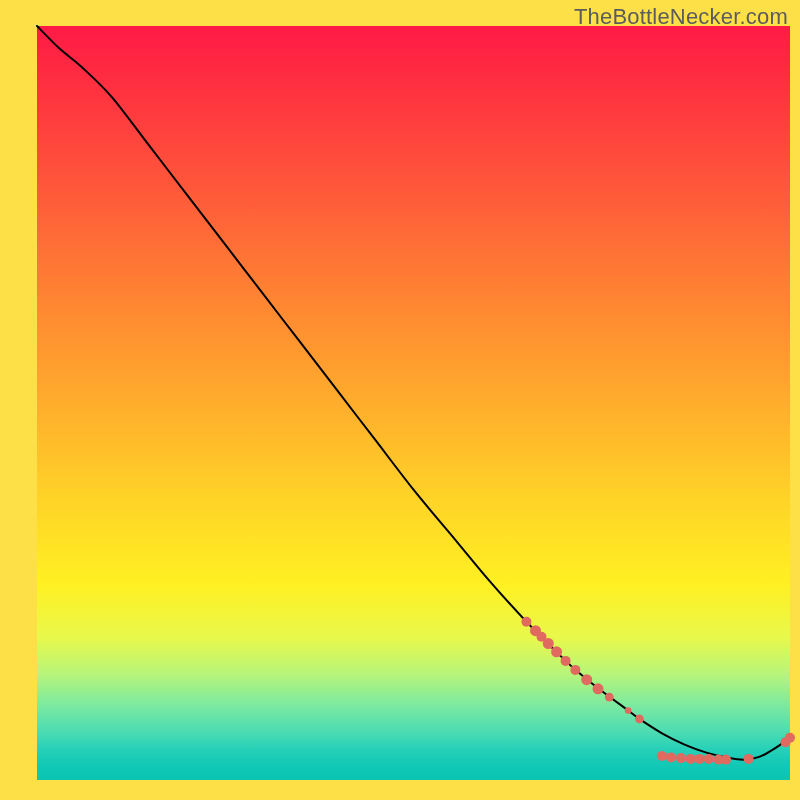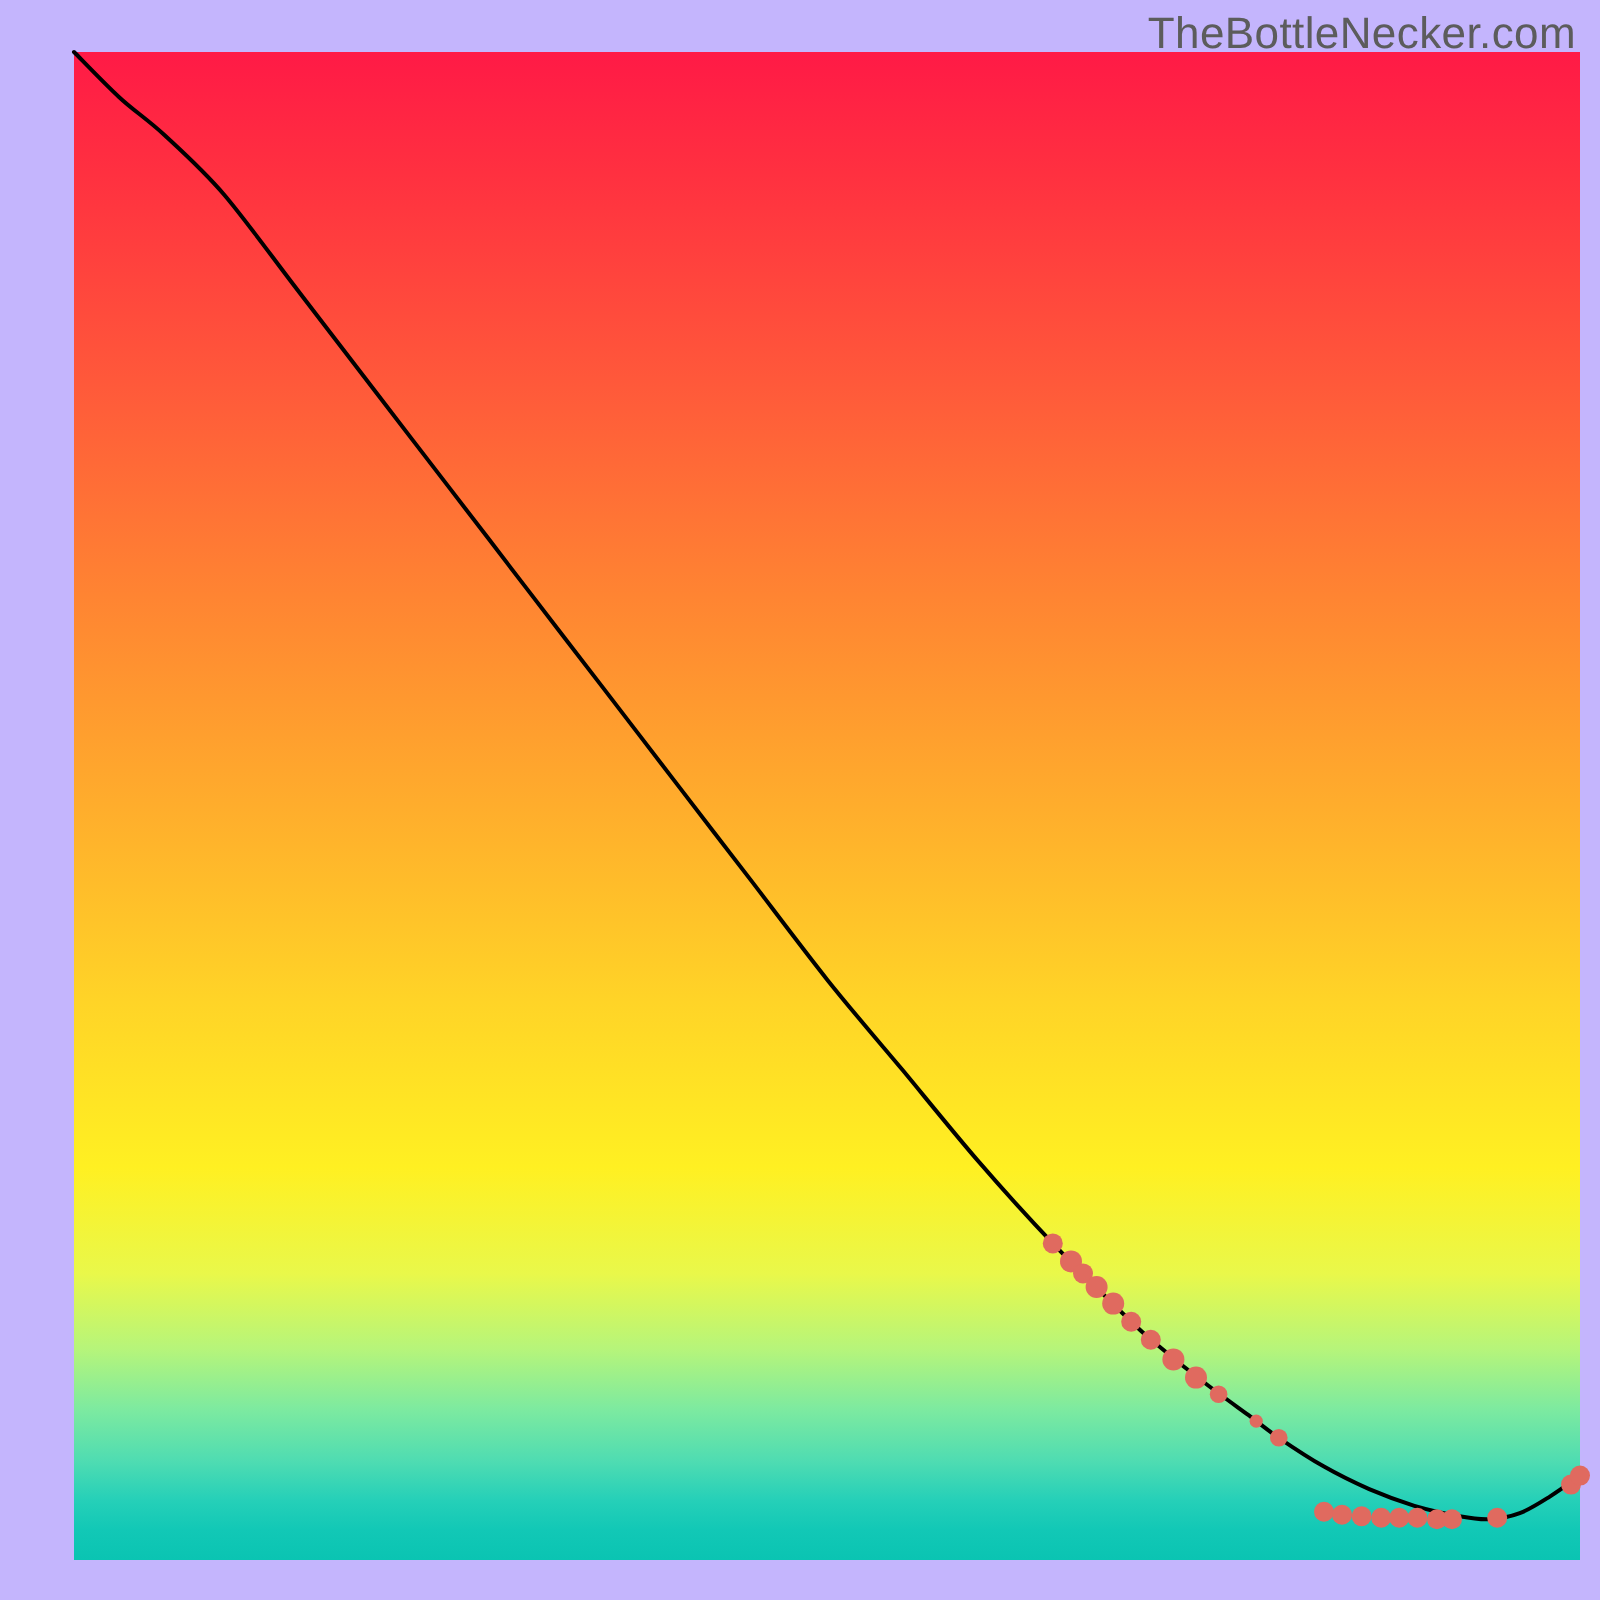--- a/index.html
+++ b/index.html
@@ -8,21 +8,21 @@
     width: 800px;
     height: 800px;
     background: #000;
     overflow: hidden;
     font-family: Arial, Helvetica, sans-serif;
   }
   .stage {
     position: relative;
     width: 800px;
     height: 800px;
-    background: #c4b5fd;
+    background: #fde047;
   }
   .plot {
     position: absolute;
     left: 37px;
     top: 26px;
     width: 753px;
     height: 754px;
     
     background: linear-gradient(
       to bottom,

